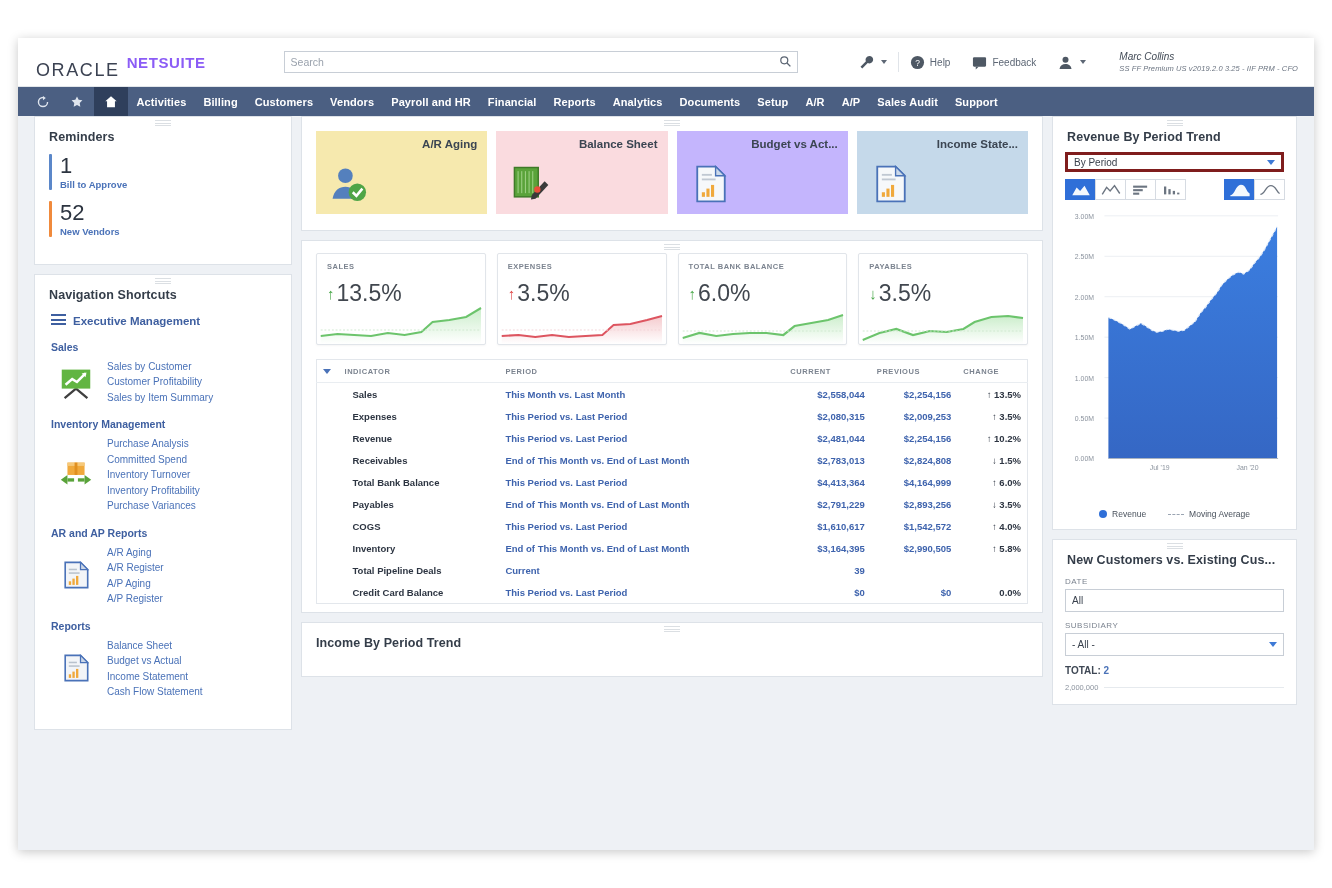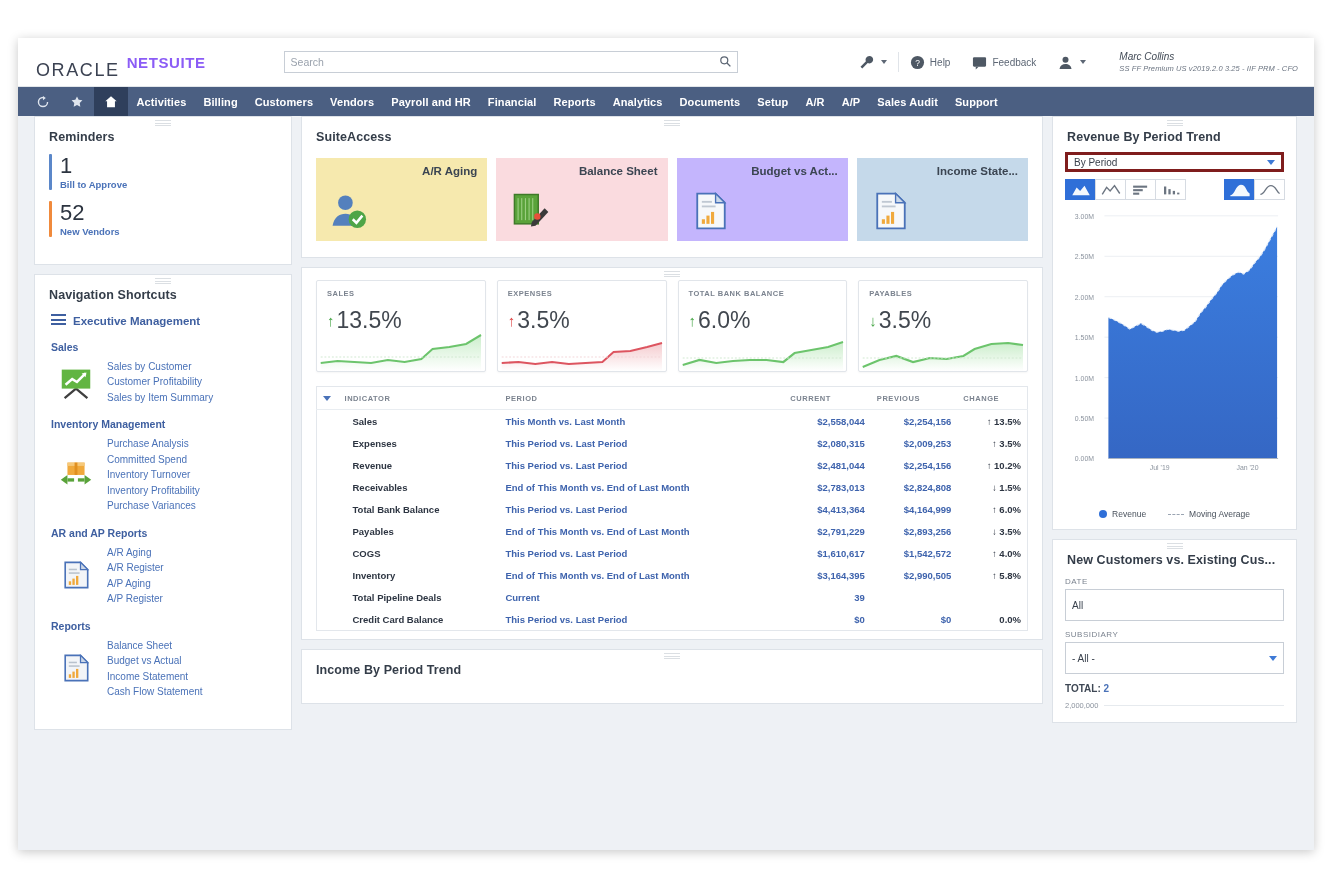--- a/index.html
+++ b/index.html
@@ -29,21 +29,21 @@
   .brand { display: flex; align-items: center; gap: 7px; margin-left: 2px; }
   .brand .oracle {
     font-size: 18px; letter-spacing: 1.6px; color: #3b4252;
     font-weight: 400; font-family: "Liberation Sans", sans-serif; margin-top: 17px;
   }
   .brand .netsuite {
     font-size: 15px; letter-spacing: .6px; color: #8b5cf6; font-weight: 700;
   }
   .searchwrap {
     margin-left: 78px; position: relative;
-    width: 454px; height: 22px; border-radius: 10px;
+    width: 514px; height: 22px; border-radius: 10px;
   }
   .searchwrap input {
     width: 100%; height: 100%;
     border: 1px solid #c8ced6; background: #fff;
     padding: 0 24px 0 6px; font-size: 10.5px;
     color: #555; font-family: "Liberation Sans", sans-serif;
     outline: none;
   }
   .searchwrap input::placeholder { color: #9aa2ad; }
   .search-icon {
@@ -227,21 +227,21 @@
     font-size: 8.5px; color: #49515c;
   }
   .legend span { display: flex; align-items: center; gap: 5px; }
   .dot { width: 8px; height: 8px; border-radius: 50%; background: #2f6fd8; display: inline-block; }
   .dash { width: 16px; height: 0; border-top: 1.5px dashed #9aa4b2; display: inline-block; }
 
   
   .nc-body { padding: 10px 12px 12px 12px; }
   .fl { font-size: 8px; color: #7b838f; letter-spacing: .5px; margin-bottom: 3px; }
   .nc-input {
-    height: 32px; border: 1px solid #c8ced6; background: #fff;
+    height: 23px; border: 1px solid #c8ced6; background: #fff;
     display: flex; align-items: center; padding: 0 6px;
     font-size: 10px; color: #39414d; margin-bottom: 9px; position: relative;
   }
   .nc-total { font-size: 10px; color: #3f4855; font-weight: 700; margin-top: 4px; }
   .nc-total b { color: #4a72b8; font-weight: 700; }
   .nc-axis { font-size: 7.5px; color: #8b939e; margin-top: 7px; display: flex; align-items: center; gap: 6px; }
   .nc-axis .rule { flex: 1; height: 1px; background: #e6eaee; }
 </style>
 </head>
 <body>
@@ -482,21 +482,20 @@
     </div>
 
     <div class="col-mid">
 
       <div class="portlet">
         <div class="grip">
             <i></i>
             <i></i>
             <i></i>
           </div>
-        <div class="p-title">SuiteAccess</div>
         <div class="sa-body">
 
           <div class="sa-tile" style="background:#f6e9ae">
             <div class="t-label">A/R Aging</div>
             <div class="t-ico">
               <svg viewBox="0 0 48 48" width="44" height="44">
                 <circle cx="19" cy="15" r="8" fill="#5480bd"></circle>
                 <path d="M5 40c1.5-9 7.5-13 14-13s12.5 4 14 13z" fill="#5480bd"></path>
                 <circle cx="32" cy="33" r="9.5" fill="#4fa547"></circle>
                 <polyline points="27,33 31,37 37.5,29" fill="none" stroke="#fff" stroke-width="2.8"></polyline>

